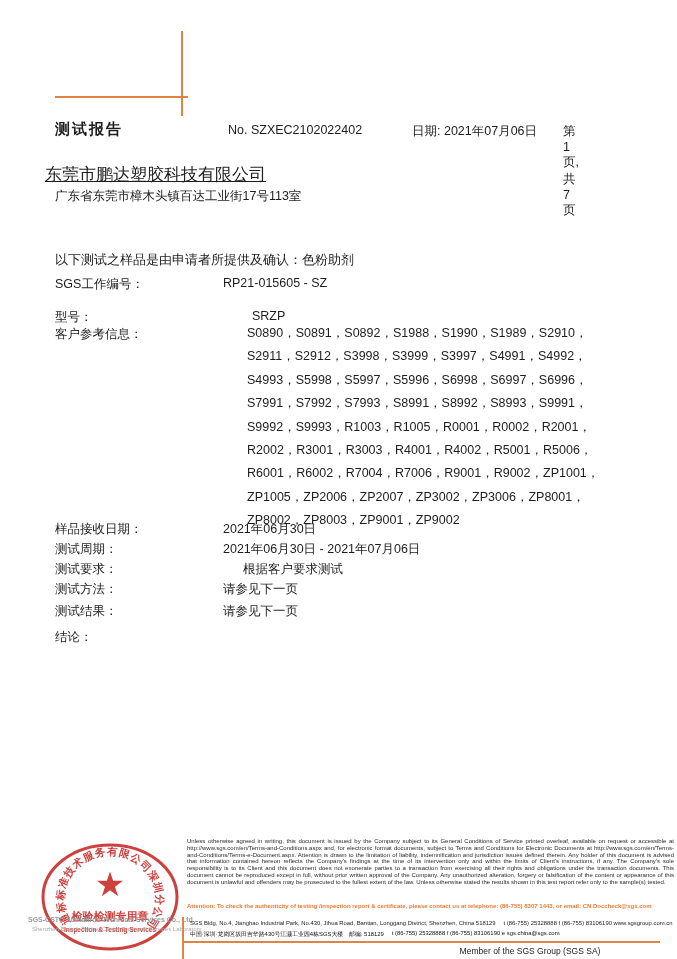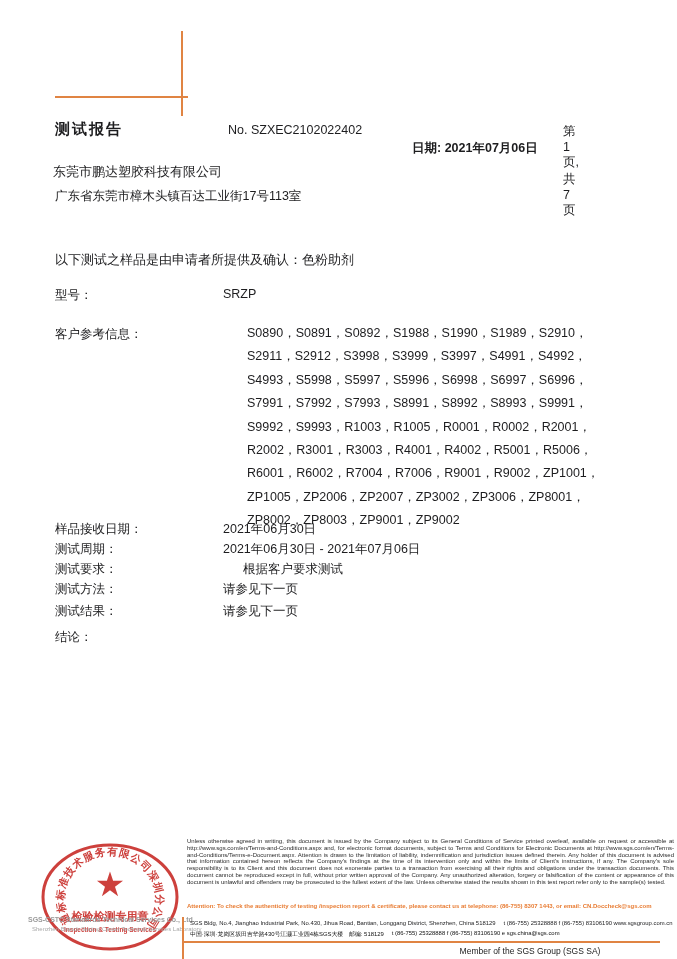--- a/index.html
+++ b/index.html
@@ -14,24 +14,24 @@
   
   .logo-text{
     position:absolute;left:62px;top:26px;
     font-size:56px;font-weight:800;letter-spacing:-2px;
     color:#8d8d90;line-height:1;
   }
   .rule{position:absolute;background:#e08443;}
   .title-row{position:absolute;left:0;top:122px;width:559px;height:20px;font-size:12.5px;}
   .report-title{position:absolute;left:55px;top:-2px;font-size:15px;font-weight:bold;letter-spacing:2px;}
   .report-no{position:absolute;left:228px;top:1px;}
-  .report-date{position:absolute;left:412px;top:18px;font-weight:bold;}
+  .report-date{position:absolute;left:412px;top:1px;}
   .report-pages{position:absolute;left:563px;top:1px;}
   
-  .company{position:absolute;left:53px;top:163px;font-size:13px;}
+  .company{position:absolute;left:45px;top:163px;font-size:17px;text-decoration:underline;}
   .address{position:absolute;left:55px;top:188px;font-size:12.5px;text-align:right;}
   .intro{position:absolute;left:55px;top:251px;font-size:13px;}
   
   .field-row{position:absolute;left:55px;width:600px;display:flex;font-size:12.5px;}
   .field-label{width:168px;flex:0 0 168px;}
   .field-value{flex:1;}
   .ref-lines div{line-height:23.4px;margin-left:24px;}
   .conclusion-value{width:425px;flex:0 0 425px;line-height:24px;text-align:justify;}
   
   .stamp-wrap{position:absolute;left:34px;top:840px;width:152px;height:119px;opacity:.92;}
@@ -67,22 +67,26 @@
     <span class="report-no">No. SZXEC2102022402</span>
     <span class="report-date">日期: 2021年07月06日</span>
     <span class="report-pages">第1页,共7页</span>
   </div>
 
   <div class="company">东莞市鹏达塑胶科技有限公司</div>
   <div class="address">广东省东莞市樟木头镇百达工业街17号113室</div>
 
   <div class="intro">以下测试之样品是由申请者所提供及确认：色粉助剂</div>
 
+  <div class="field-row" style="top:276px;">
+    <span class="field-label">SGS工作编号：</span>
+    <span class="field-value">RP21-015605 - SZ</span>
+  </div>
 
-  <div class="field-row" style="top:287px;">
+  <div class="field-row" style="top:309px;gap:29px;">
     <span class="field-label">型号：</span>
     <span class="field-value">SRZP</span>
   </div>
 
   <div class="field-row" style="top:322px;">
     <span class="field-label" style="padding-top:4px;">客户参考信息：</span>
     <span class="field-value ref-lines">
       <div>S0890，S0891，S0892，S1988，S1990，S1989，S2910，</div>
       <div>S2911，S2912，S3998，S3999，S3997，S4991，S4992，</div>
       <div>S4993，S5998，S5997，S5996，S6998，S6997，S6996，</div>

